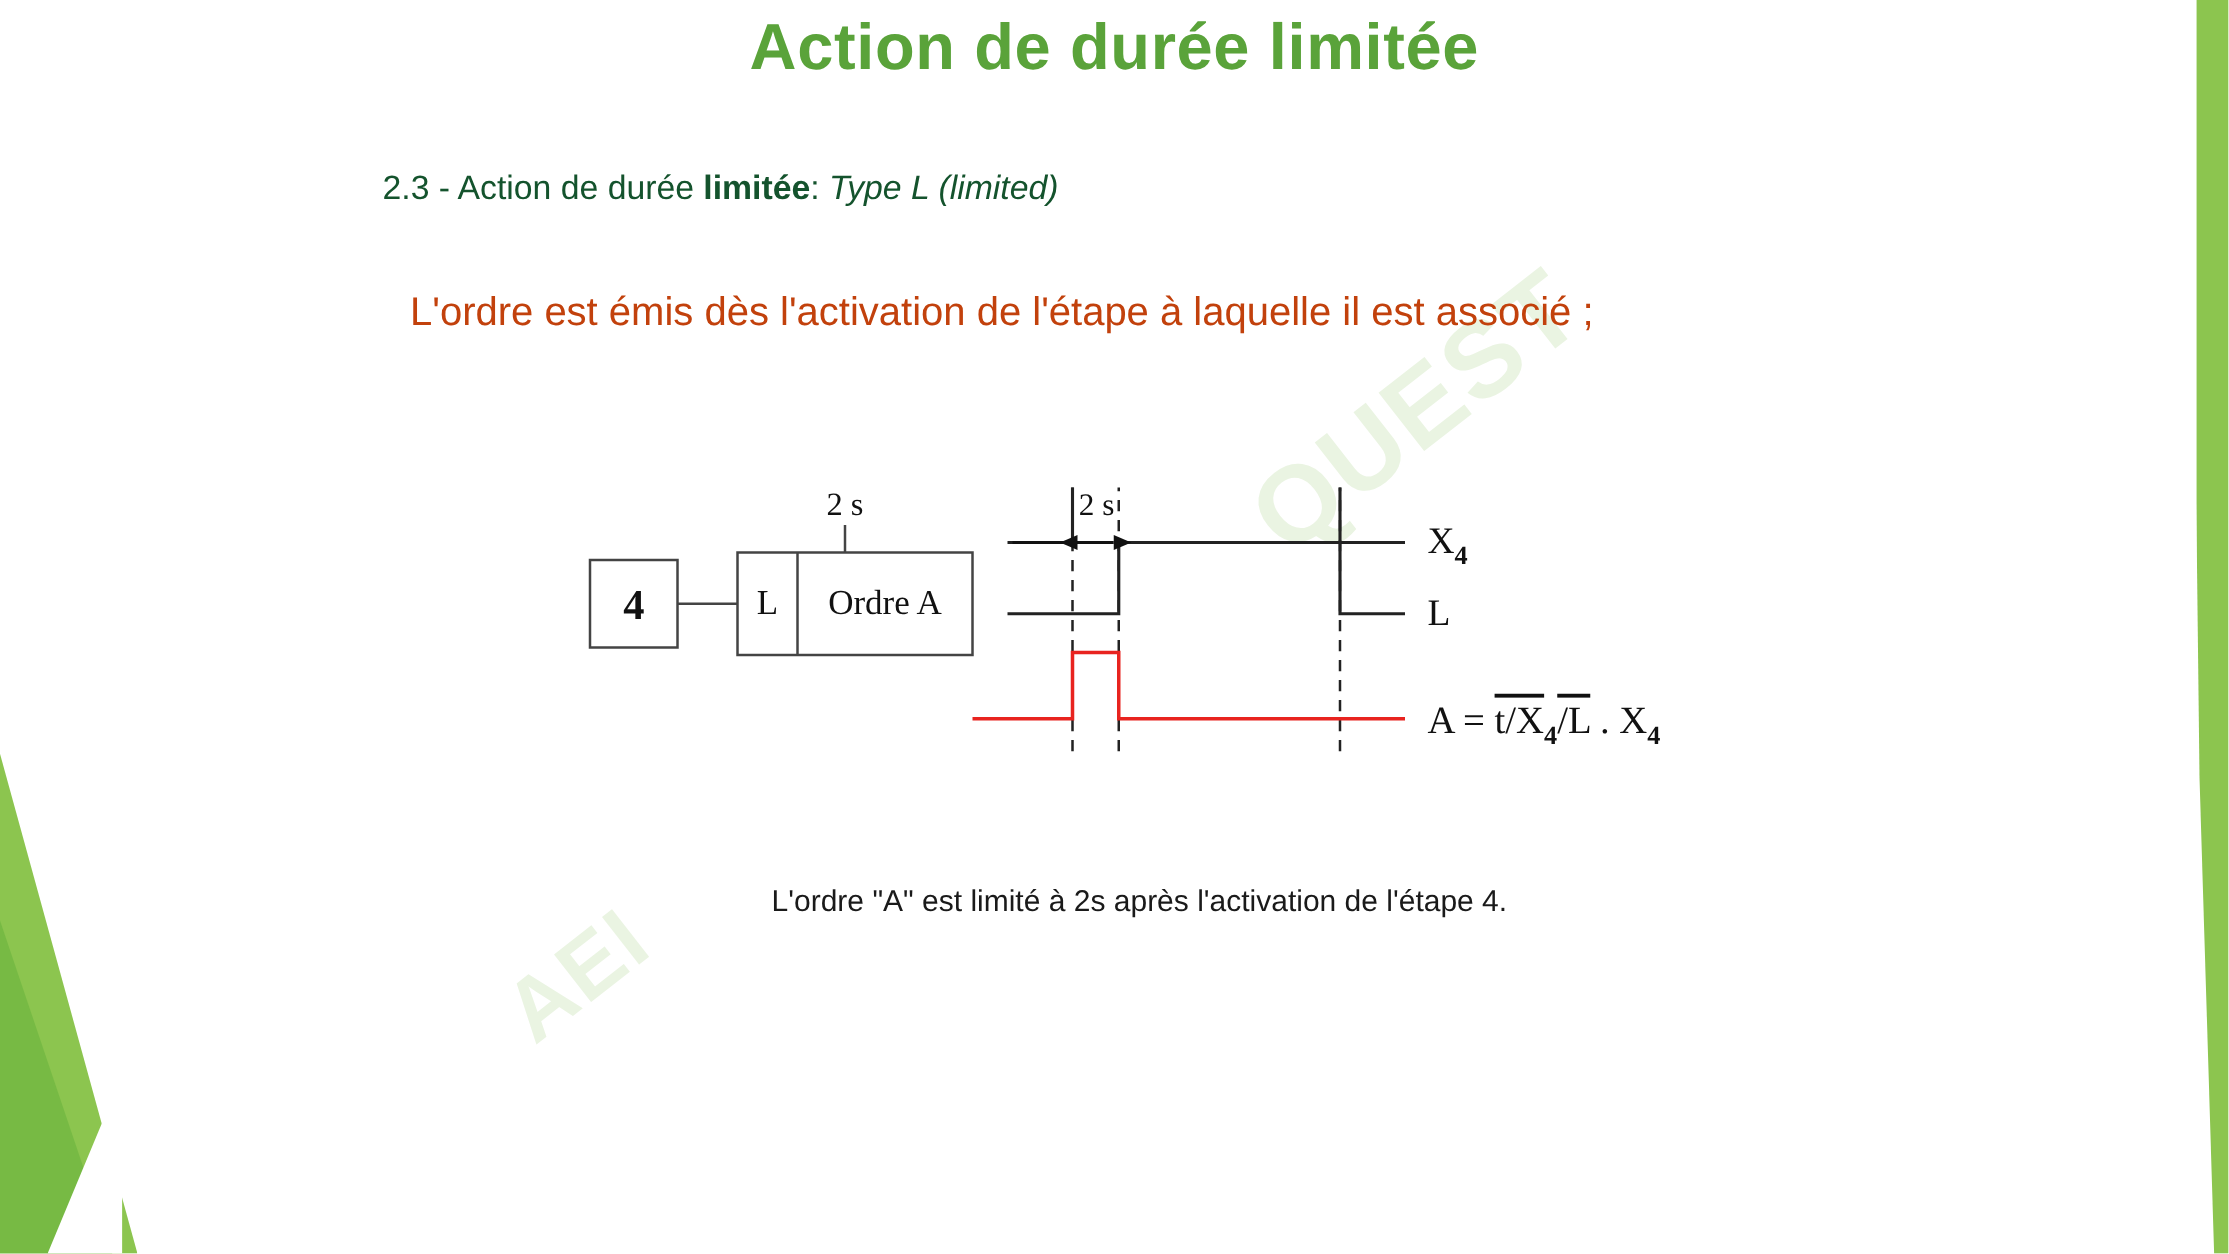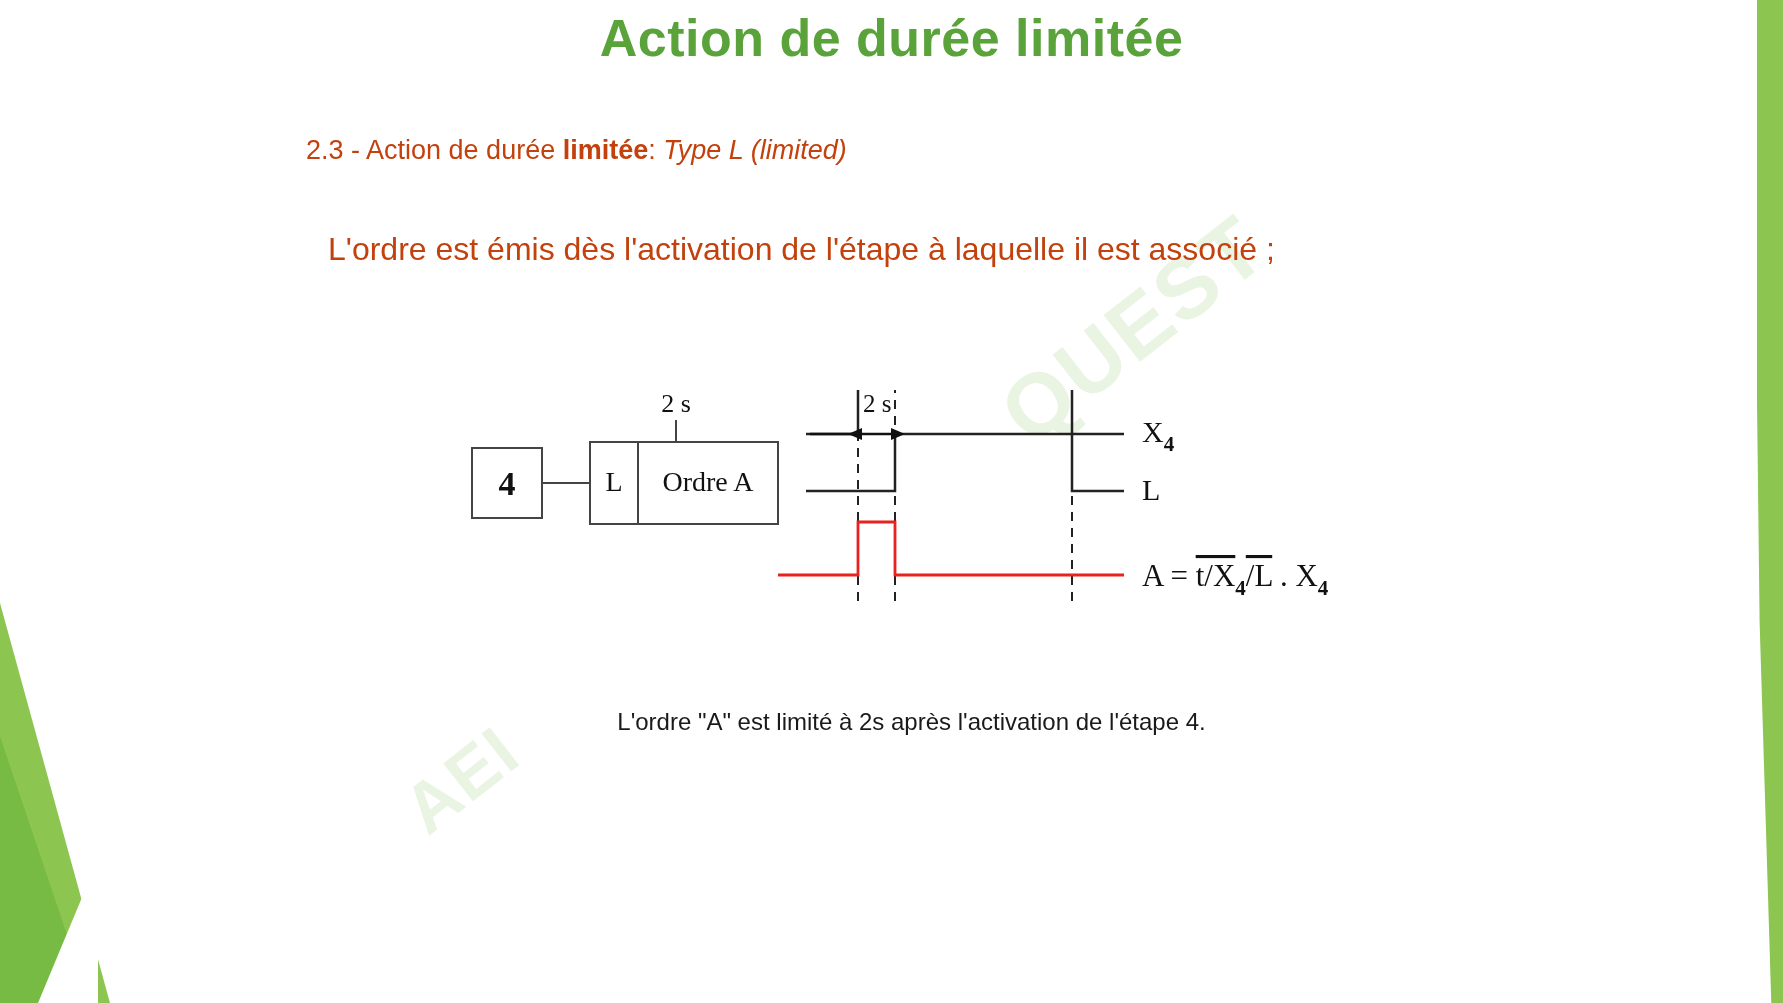--- a/index.html
+++ b/index.html
@@ -81,21 +81,21 @@
     color: #5aa33a;
     font-size: 52px;
     font-weight: bold;
     letter-spacing: 0.5px;
   }
   #subtitle {
     position: absolute;
     left: 306px;
     top: 135px;
     font-size: 27px;
-    color: #c2410c;
+    color: #14532d;
   }
   #subtitle b { font-weight: bold; }
   #subtitle i { font-style: italic; }
 
   #paragraph {
     position: absolute;
     left: 328px;
     top: 228px;
     font-size: 32px;
     color: #c2410c;

